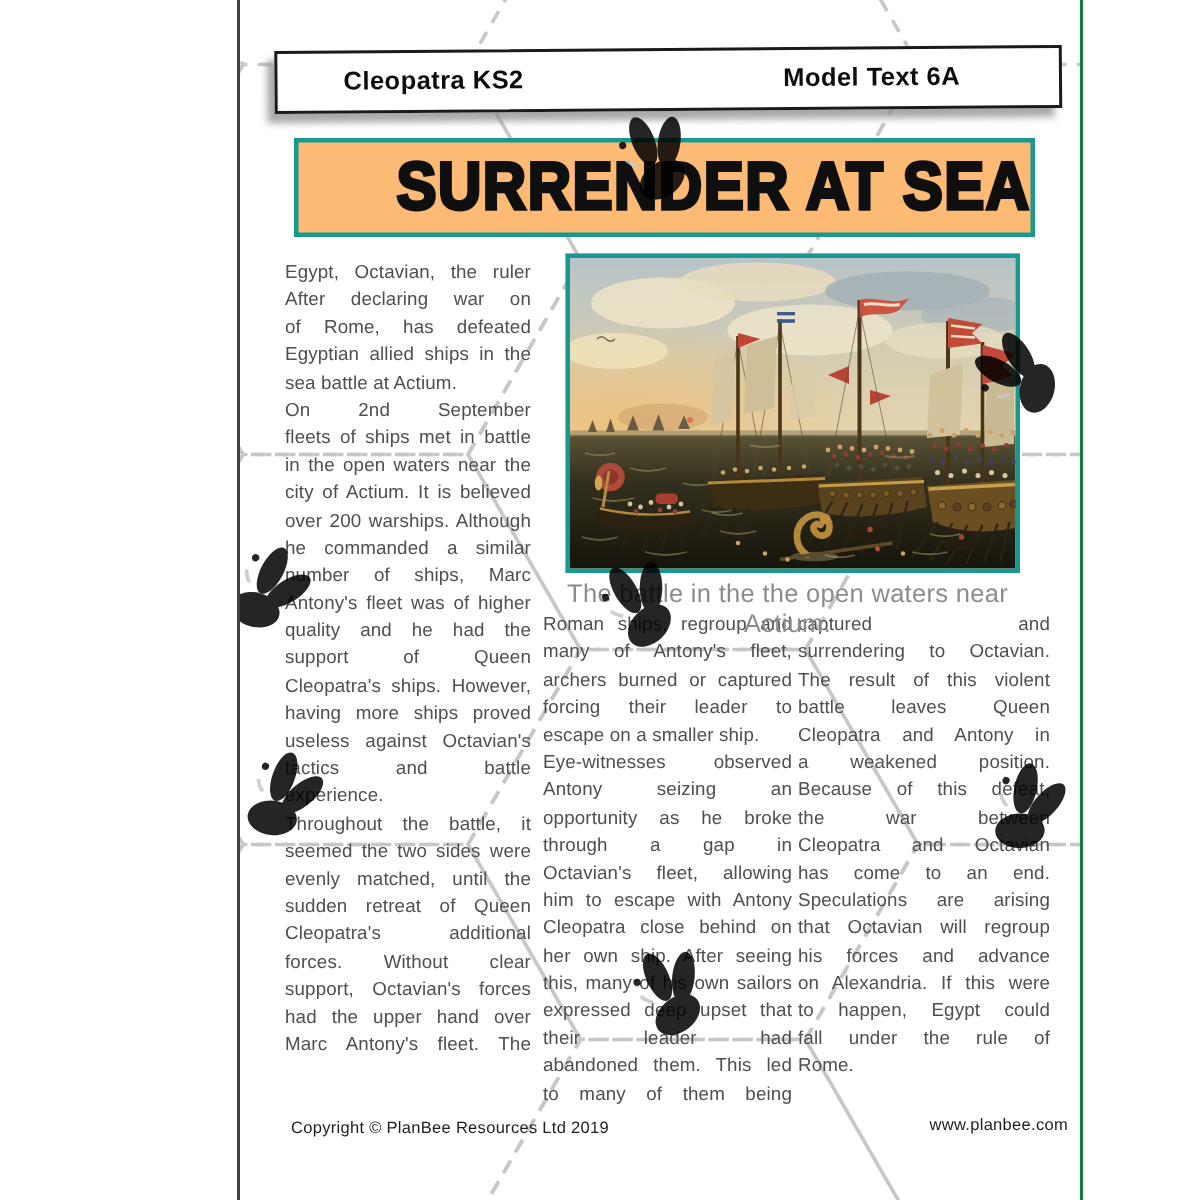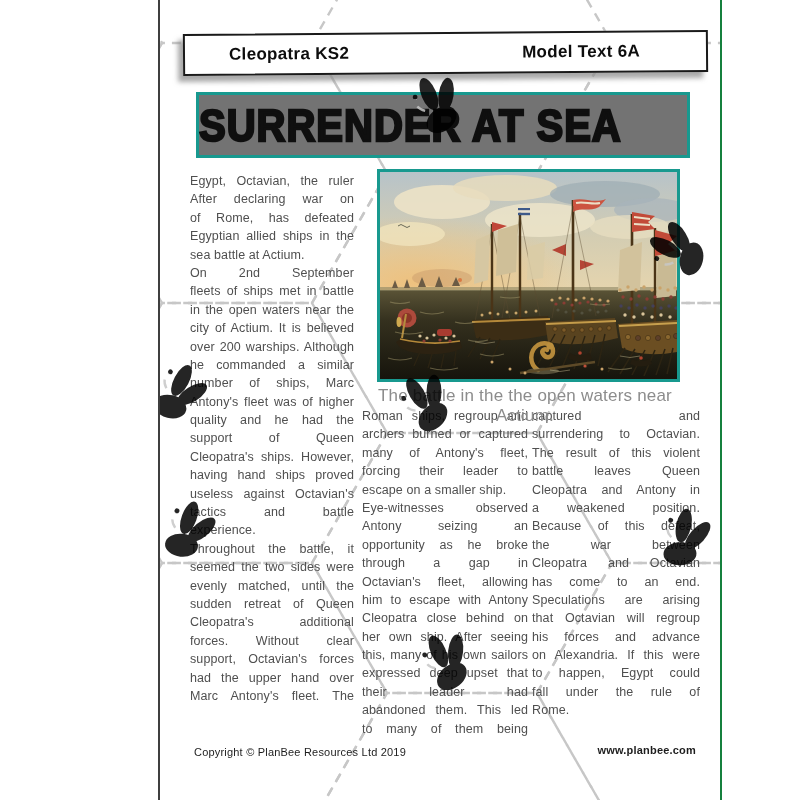--- a/index.html
+++ b/index.html
@@ -9,42 +9,42 @@
     border-left:2px solid #3f3f3f;border-right:2px solid #15803d;box-sizing:border-box;overflow:hidden;margin-left:40px;}
   .hex-layer{position:absolute;left:0;top:0;width:560px;height:800px;z-index:0;}
   .hex-layer path,.hex-layer use{fill:none;stroke:#c7c7c7;stroke-width:2.4;stroke-dasharray:9 7;}
 
   .header-bar{position:absolute;left:23px;top:32px;width:525px;height:42px;background:#fff;
     border:2px solid #1a1a1a;box-sizing:border-box;z-index:2;transform:rotate(-0.45deg);
     box-shadow:-5px 6px 5px rgba(140,140,140,0.75);display:flex;align-items:center;
     justify-content:space-between;padding:0 66px 0 44px;}
   .header-bar span{font-weight:700;font-size:17px;color:#0d0d0d;letter-spacing:0.3px;}
 
-  .title-box{position:absolute;left:36px;top:92px;width:488px;height:60px;background:#737373;
-    border:3px solid #18998f;z-index:2;display:flex;align-items:center;justify-content:flex-start;}
+  .title-box{position:absolute;left:36px;top:92px;width:488px;height:60px;background:#fdba74;
+    border:3px solid #18998f;z-index:2;display:flex;align-items:center;justify-content:flex-end;}
   .title-text{font-size:40px;font-weight:700;color:#0f0f0f;-webkit-text-stroke:2.2px #0f0f0f;
     letter-spacing:1px;transform:scaleY(1.12);white-space:nowrap;}
 
   .col{position:absolute;z-index:2;font-size:12.5px;line-height:18.4px;color:#4f4f4f;
     letter-spacing:0.1px;}
   .col1{left:30px;top:172px;width:164px;}
   .col2{left:202px;top:407px;width:166px;}
   .col3{left:372px;top:407px;width:168px;}
   .tline{height:18.4px;overflow:hidden;text-align:justify;text-align-last:justify;}
   .tline.pend{text-align-last:left;}
 
   .image-frame{position:absolute;left:217px;top:169px;width:297px;height:207px;
     border:3px solid #18998f;z-index:2;background:#c8bfa2;}
   .image-frame svg{display:block;width:100%;height:100%;}
   .caption{position:absolute;left:200px;top:386px;width:330px;text-align:center;z-index:2;
     font-size:17px;color:#8c8c8c;letter-spacing:0.2px;}
 
   .footer-left{position:absolute;left:34px;top:746px;z-index:2;font-size:11px;font-weight:400;
     color:#1d1d1d;letter-spacing:0.2px;}
-  .footer-right{position:absolute;right:24px;top:744px;z-index:2;font-size:11px;font-weight:700;
+  .footer-right{position:absolute;right:8px;top:744px;z-index:2;font-size:11px;font-weight:400;
     color:#1d1d1d;letter-spacing:0.2px;}
 
   .bee{position:absolute;z-index:4;width:80px;height:90px;opacity:0.85;}
   .b1{left:238px;top:64px;transform:rotate(-8deg);}
   .b2{left:482px;top:208px;transform:rotate(-48deg);}
   .b3{left:-24px;top:352px;transform:rotate(42deg);}
   .b4{left:-14px;top:490px;transform:rotate(34deg);}
   .b5{left:228px;top:362px;transform:rotate(-16deg);}
   .b6{left:248px;top:621px;transform:rotate(-10deg);}
   .b7{left:483px;top:498px;transform:rotate(26deg);}
@@ -107,38 +107,38 @@
         <div class="tline">fleets of ships met in battle</div>
         <div class="tline">in the open waters near the</div>
         <div class="tline">city of Actium. It is believed</div>
         <div class="tline">over 200 warships. Although</div>
         <div class="tline">he commanded a similar</div>
         <div class="tline">number of ships, Marc</div>
         <div class="tline">Antony's fleet was of higher</div>
         <div class="tline">quality and he had the</div>
         <div class="tline">support of Queen</div>
         <div class="tline">Cleopatra's ships. However,</div>
-        <div class="tline">having hand ships proved</div>
+        <div class="tline">having more ships proved</div>
         <div class="tline">useless against Octavian's</div>
         <div class="tline">tactics and battle</div>
         <div class="tline pend">experience.</div>
         <div class="tline">Throughout the battle, it</div>
         <div class="tline">seemed the two sides were</div>
         <div class="tline">evenly matched, until the</div>
         <div class="tline">sudden retreat of Queen</div>
         <div class="tline">Cleopatra's additional</div>
         <div class="tline">forces. Without clear</div>
         <div class="tline">support, Octavian's forces</div>
         <div class="tline">had the upper hand over</div>
         <div class="tline">Marc Antony's fleet. The</div>
       </div>
     <div class="col col2">
         <div class="tline">Roman ships, regroup and</div>
+        <div class="tline">many of Antony's fleet,</div>
         <div class="tline">archers burned or captured</div>
-        <div class="tline">many of Antony's fleet,</div>
         <div class="tline">forcing their leader to</div>
         <div class="tline pend">escape on a smaller ship.</div>
         <div class="tline">Eye-witnesses observed</div>
         <div class="tline">Antony seizing an</div>
         <div class="tline">opportunity as he broke</div>
         <div class="tline">through a gap in</div>
         <div class="tline">Octavian's fleet, allowing</div>
         <div class="tline">him to escape with Antony</div>
         <div class="tline">Cleopatra close behind on</div>
         <div class="tline">her own ship. After seeing</div>

